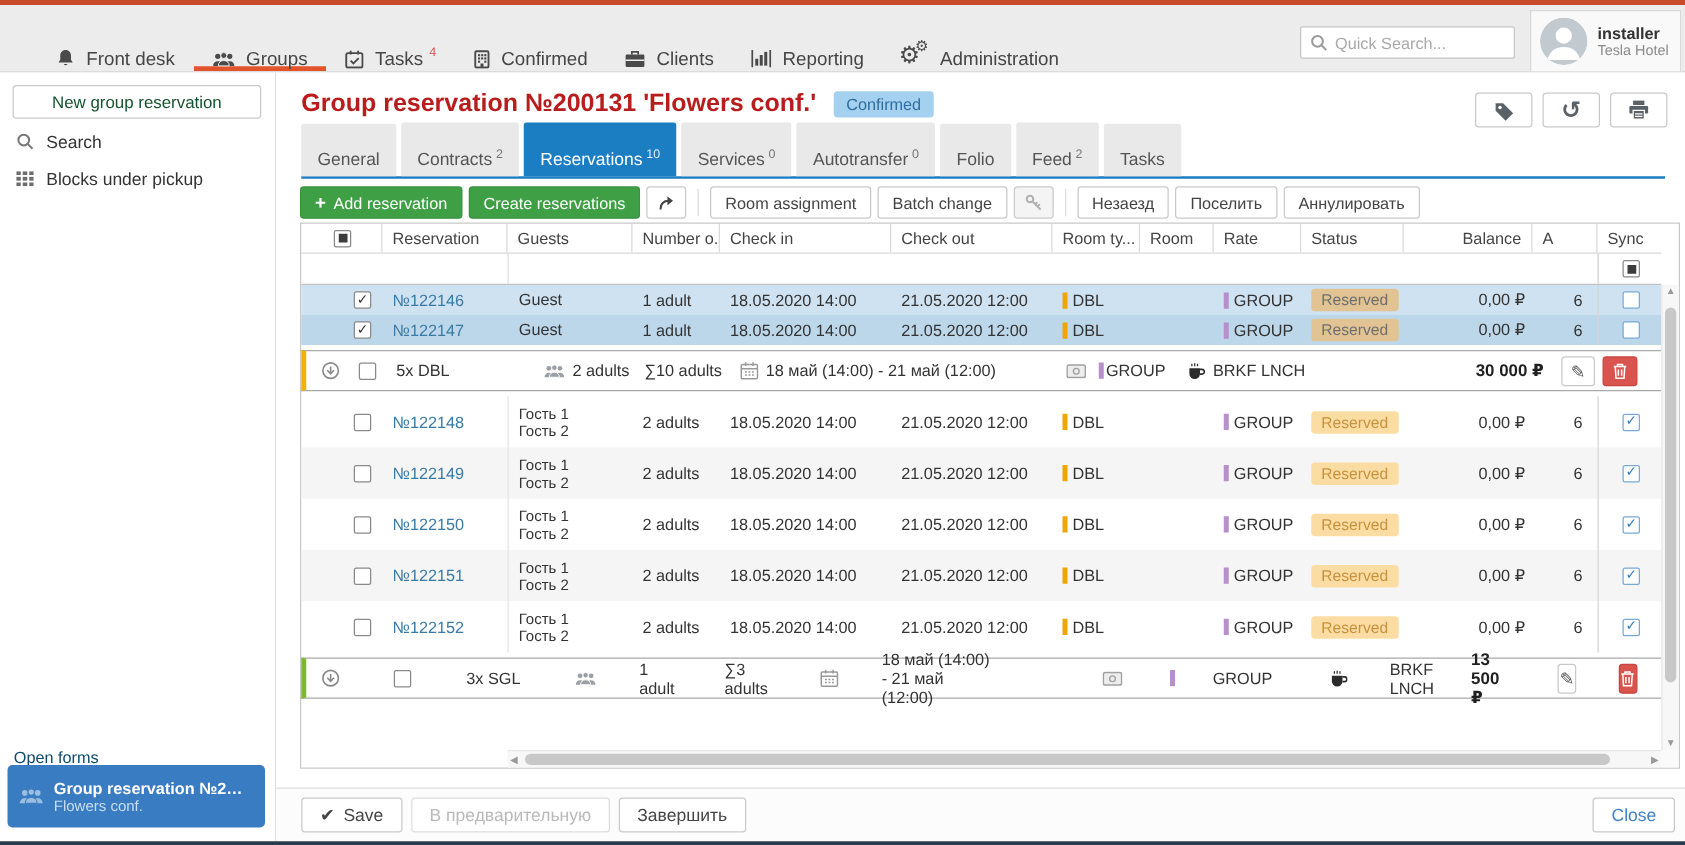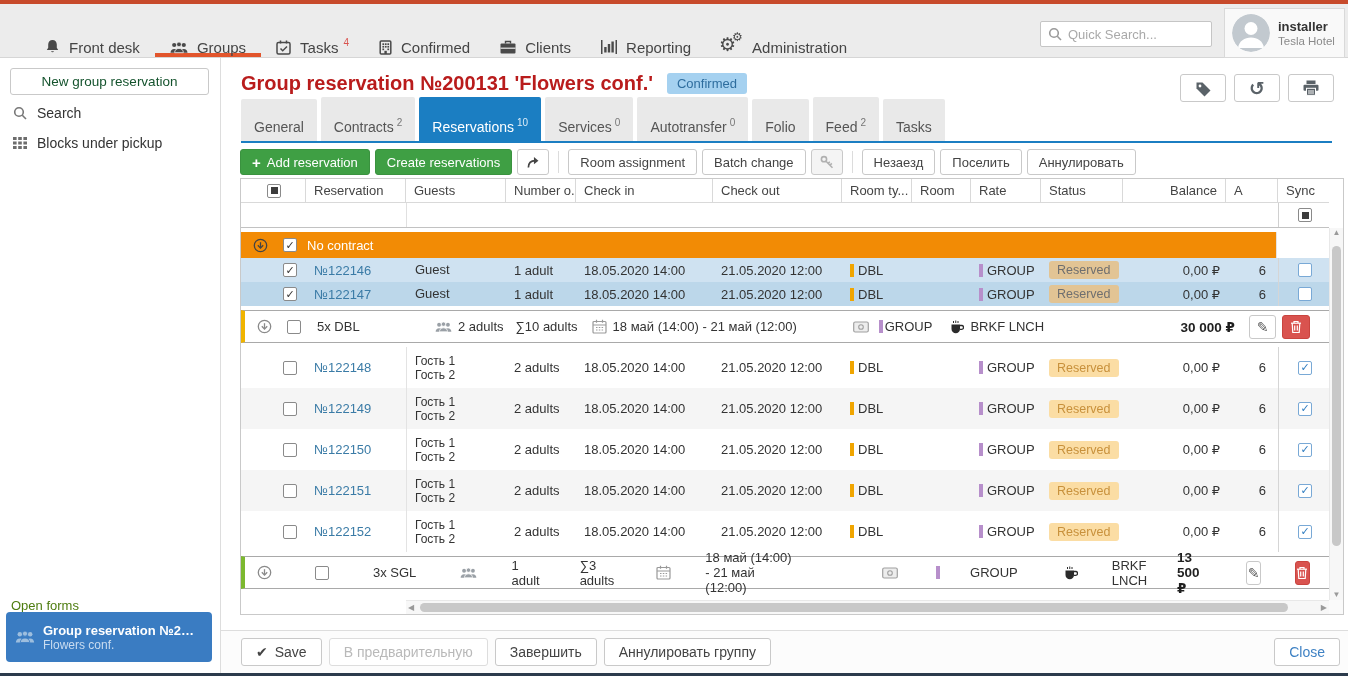--- a/index.html
+++ b/index.html
@@ -27,21 +27,21 @@
   .avatar{width:38px;height:38px;border-radius:50%;overflow:hidden;flex:none}
   .u-name{font-weight:bold;font-size:13px;color:#333;line-height:16px}
   .u-hotel{font-size:11.5px;color:#8a8a8a}
 
   
   .sidebar{position:absolute;left:0;top:58px;bottom:0;width:221px;background:#fff;border-right:1px solid #ddd}
   .side-btn{position:absolute;left:10px;top:10px;width:199px;height:27px;background:#fff;border:1px solid #c9c9c9;
             border-radius:3px;color:#14532d;font-size:13.5px;text-align:center;line-height:25px;cursor:pointer}
   .side-item{position:absolute;left:13px;display:flex;align-items:center;gap:10px;font-size:14px;color:#333;cursor:pointer}
   .side-item.s1{top:47px}.side-item.s2{top:77px}
-  .openforms{position:absolute;left:11px;top:540px;color:#4d7c0f;font-size:13px}
+  .openforms{position:absolute;left:11px;top:540px;color:#0c4a6e;font-size:13px}
   .openform-card{position:absolute;left:6px;top:554px;width:206px;height:50px;background:#3a7cc2;border-radius:4px;
                  display:flex;align-items:center;gap:8px;padding:0 9px;cursor:pointer}
   .of-title{color:#fff;font-weight:bold;font-size:13px;white-space:nowrap;overflow:hidden;text-overflow:ellipsis}
   .of-sub{color:#c9dcf0;font-size:12px}
   .of-text{min-width:0}
 
   
   .main{position:absolute;left:221px;top:58px;right:0;bottom:0;background:#fff}
   .page-head{position:absolute;left:20px;top:14px;display:flex;align-items:center;gap:14px}
   .page-title{font-size:20px;font-weight:bold;color:#b91c1c}
@@ -432,36 +432,20 @@
           <div class="fcell f-rate"></div>
           <div class="fcell f-status"></div>
           <div class="fcell f-balance"></div>
           <div class="fcell f-a"></div>
           <div class="fcell f-sync">
             <span class="cb ind"></span>
           </div>
         </div>
       </div>
     <div class="tbody" id="tbody">
-        <div class="contract-wrap">
-    <div class="contract-row">
-      <span class="expander">
-        <svg width="15" height="15" viewBox="0 0 15 15">
-                <g fill="none" stroke="currentColor" stroke-width="1.3">
-                  <circle cx="7.5" cy="7.5" r="6.2"></circle>
-                  <path d="M7.5 4.2v5.6"></path>
-                  <path d="M4.8 7.2l2.7 2.9 2.7-2.9"></path>
-                </g>
-              </svg>
-      </span>
-      <span class="cb checked"></span>
-      <span class="contract-label">No contract</span>
-    </div>
-    <div class="contract-stub"></div>
-  </div>
         <div class="grid detail sel sel1">
     <div class="cell c-sel">
             <span class="cb checked"></span>
           </div>
     <div class="cell c-res">
             <a class="res-link">№122146</a>
           </div>
     <div class="cell c-guests">
             <div>Guest</div>
           </div>
@@ -825,18 +809,17 @@
     <div class="corner"></div>
   </div>
 
   <div class="footer">
     <button class="fbtn">
         <span>✔</span>
         <span>Save</span>
       </button>
     <button class="fbtn disabled">В предварительную</button>
     <button class="fbtn">Завершить</button>
-    <button class="fbtn">Аннулировать группу</button>
     <button class="fbtn close">Close</button>
   </div>
 </div>
 
 <div class="bottom-strip"></div>
 
 </body></html>

